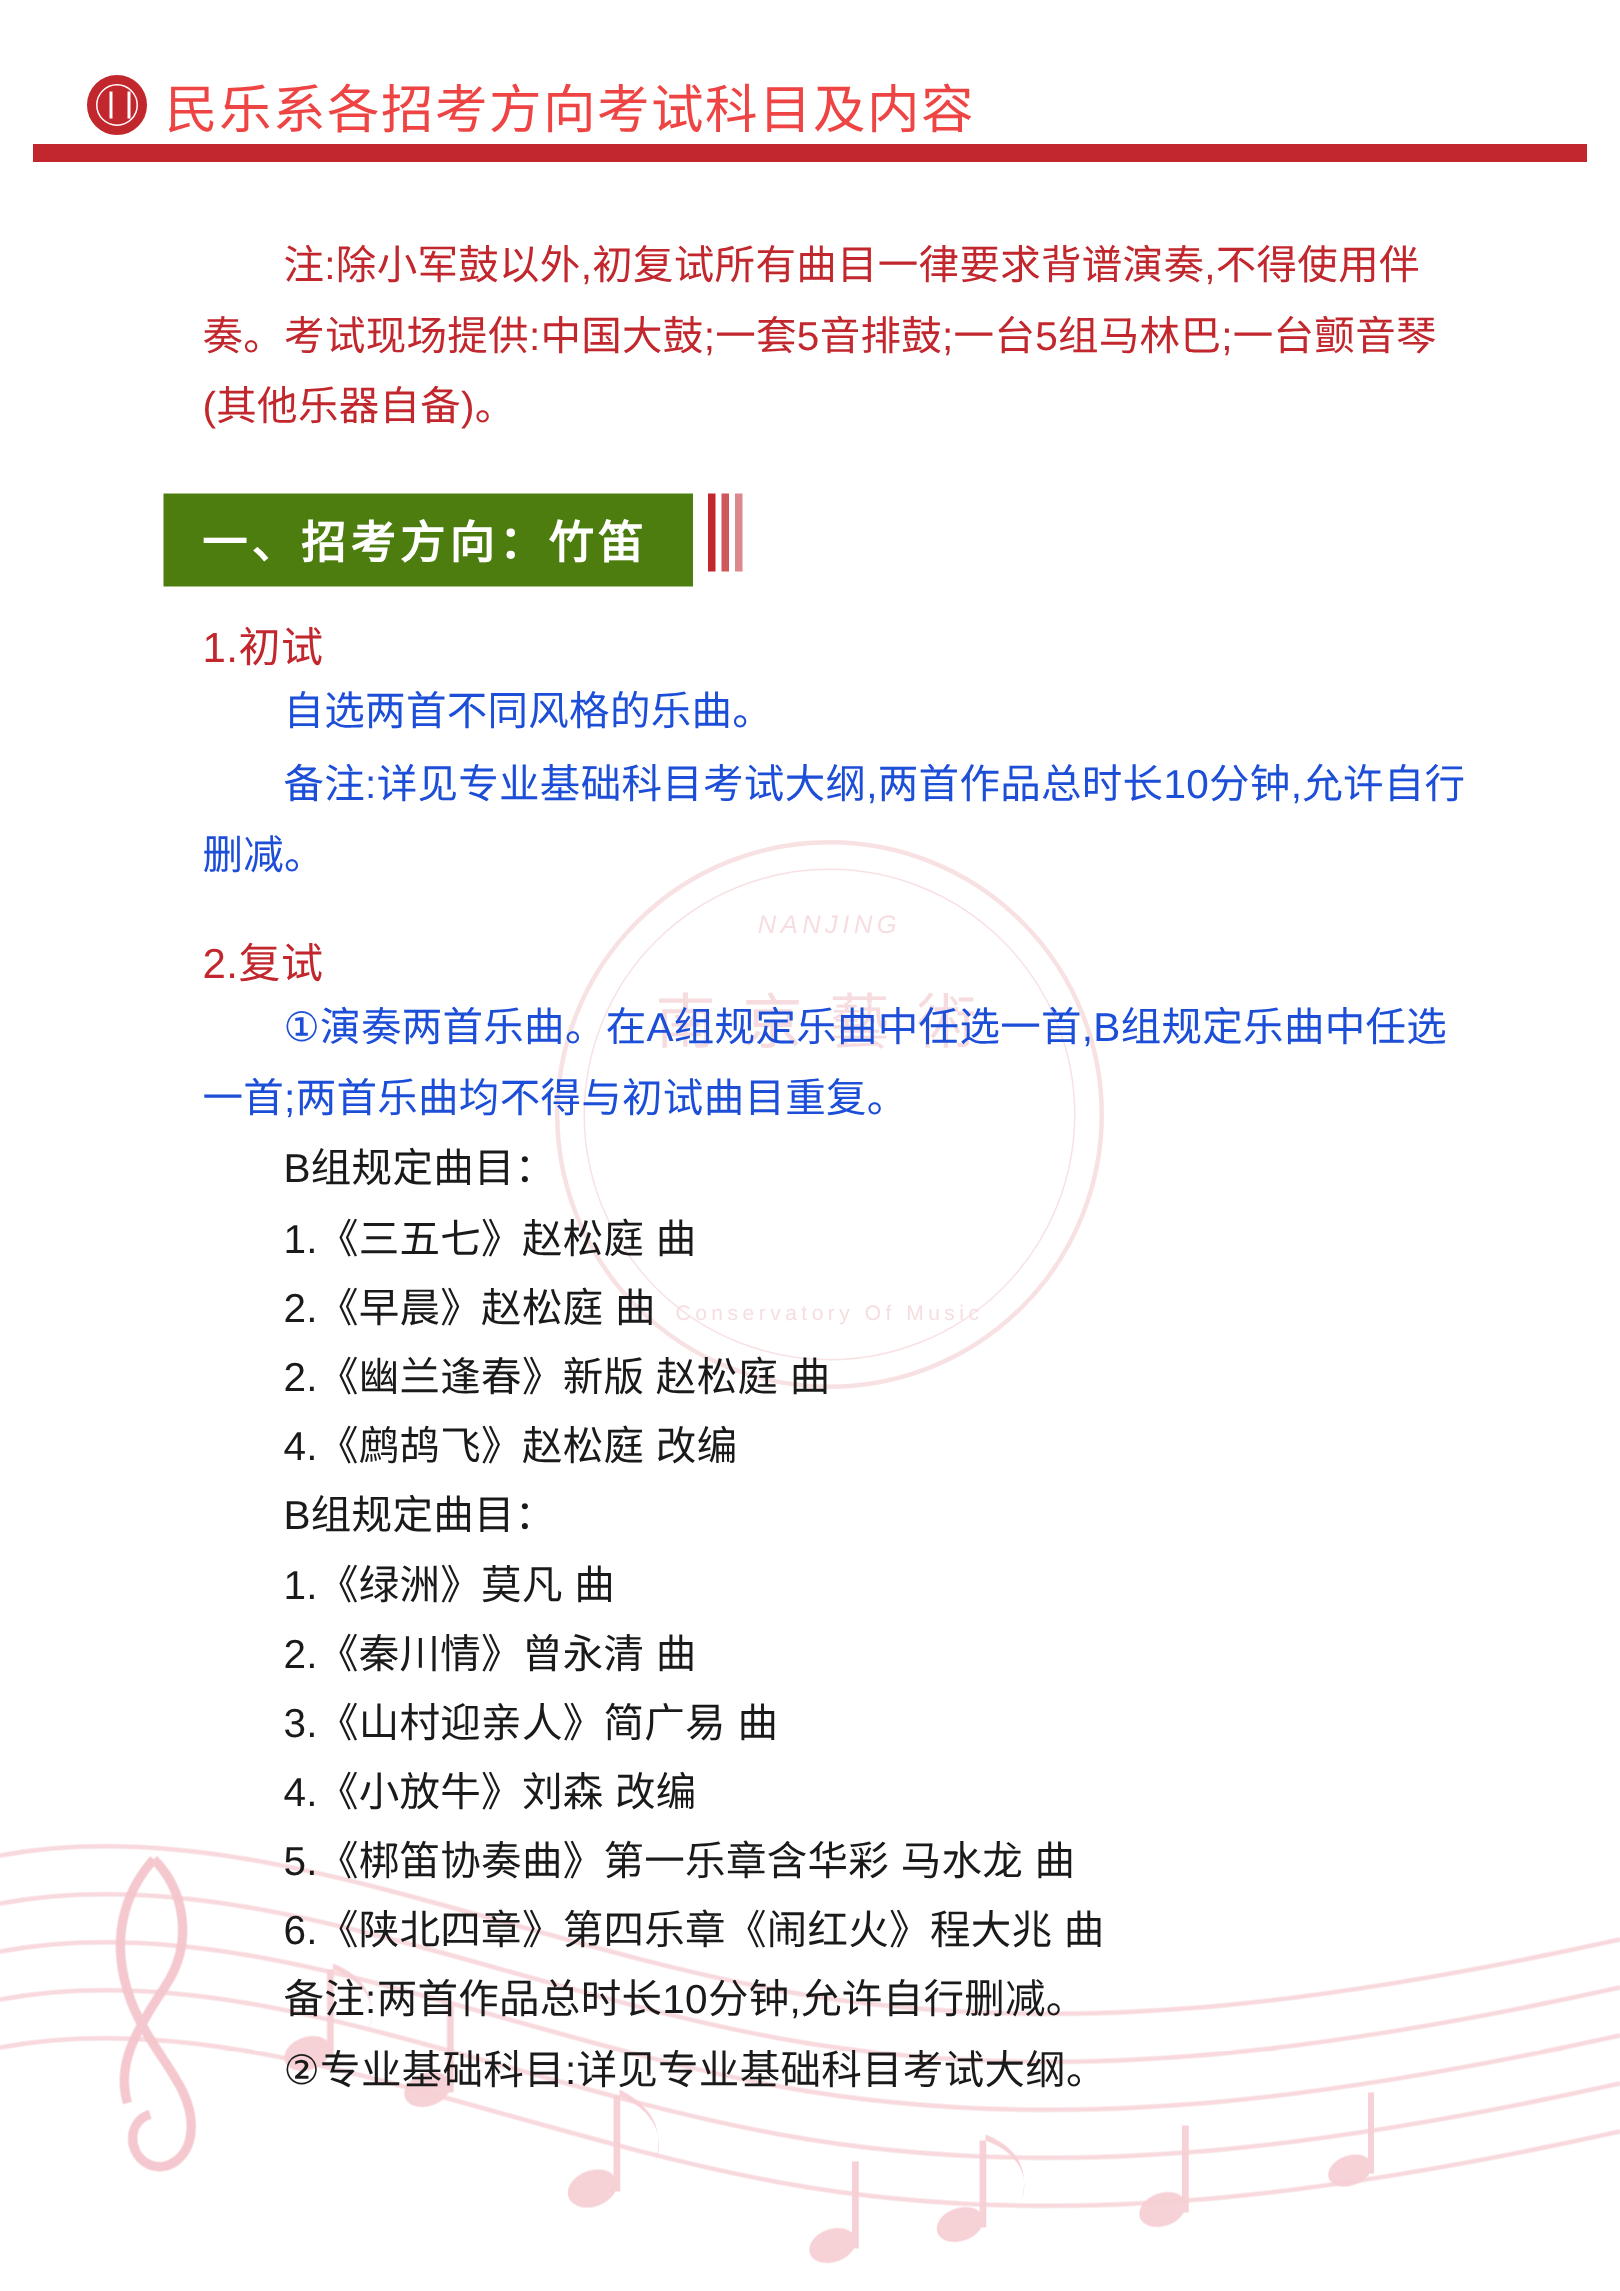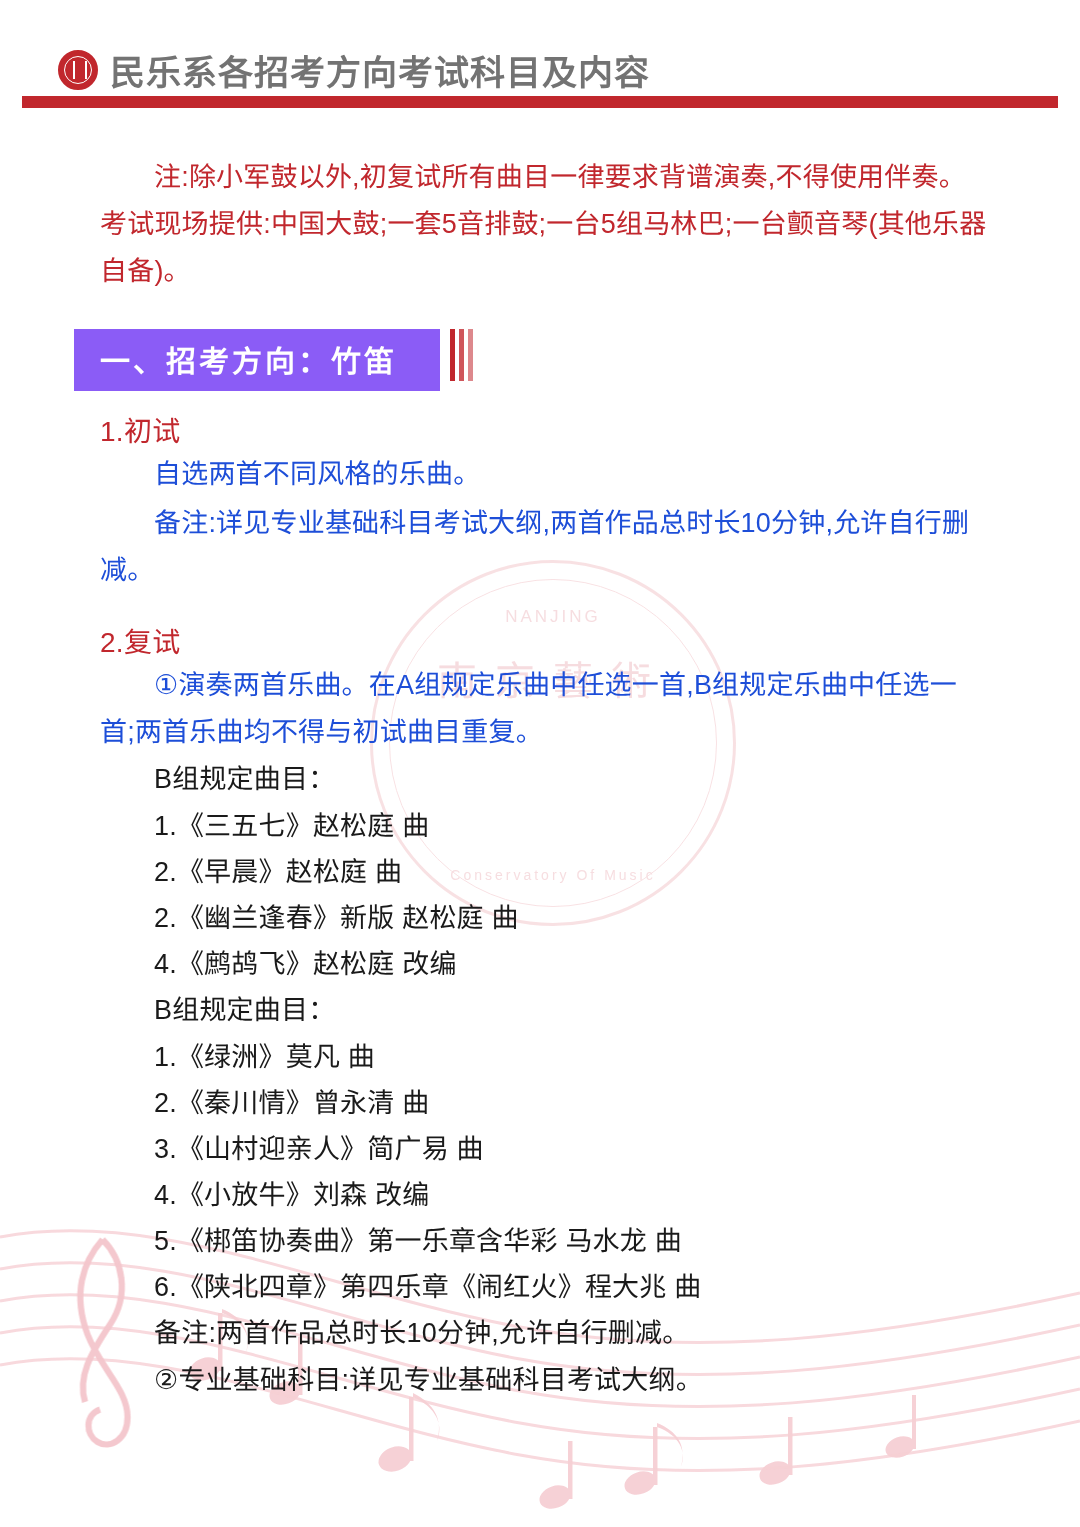--- a/index.html
+++ b/index.html
@@ -44,21 +44,21 @@
     letter-spacing: 1px;
   }
   .seal-arc-top, .seal-arc-bottom {
     position: absolute;
     width: 100%;
     text-align: center;
     color: #f0c3c8;
     font-size: 17px;
     letter-spacing: 3px;
   }
-  .seal-arc-top { top: 44px; }
+  .seal-arc-top { top: 44px; font-style: italic; }
   .seal-arc-bottom { bottom: 40px; font-size: 14px; }
   .seal-cn {
     position: absolute;
     width: 100%;
     top: 86px;
     text-align: center;
     color: #f0c0c6;
     font-size: 40px;
     letter-spacing: 18px;
     font-family: Liberation Sans, sans-serif;
@@ -123,57 +123,58 @@
     left: 13px; top: 9px;
     width: 10px; height: 18px;
     border-left: 2px solid #fff;
     border-right: 2px solid #fff;
   }
   .header-title {
     position: absolute;
     left: 110px;
     top: 44px;
     font-size: 35px;
-    font-weight: bold;
-    color: #737373;
+    font-weight: normal;
+    color: #ef4444;
     font-family: "DejaVu Serif", serif;
     letter-spacing: 1px;
     white-space: nowrap;
     text-align: center;
   }
 
   
   .content {
     position: relative;
     padding: 0 92px 0 100px;
     z-index: 2;
+    margin-left: 35px;
   }
 
   .note {
     color: #c1272d;
     font-size: 27px;
     line-height: 47px;
     text-indent: 2em;
     margin-top: 42px;
     letter-spacing: .2px;
   }
 
   .section-title-wrap {
     position: relative;
     margin: 34px 0 0 -26px;
     height: 54px;
   }
   .section-title {
     display: inline-block;
-    background: #8b5cf6;
+    background: #4d7c0f;
     color: #ffffff;
     font-size: 30px;
     font-weight: bold;
     font-family: "DejaVu Serif", serif;
-    padding: 8px 43px 10px 26px;
+    padding: 8px 30px 10px 26px;
     letter-spacing: 3px;
     vertical-align: top;
     text-align: center;
   }
   .section-bars {
     display: inline-block;
     vertical-align: top;
     margin-left: 6px;
     height: 52px;
   }

